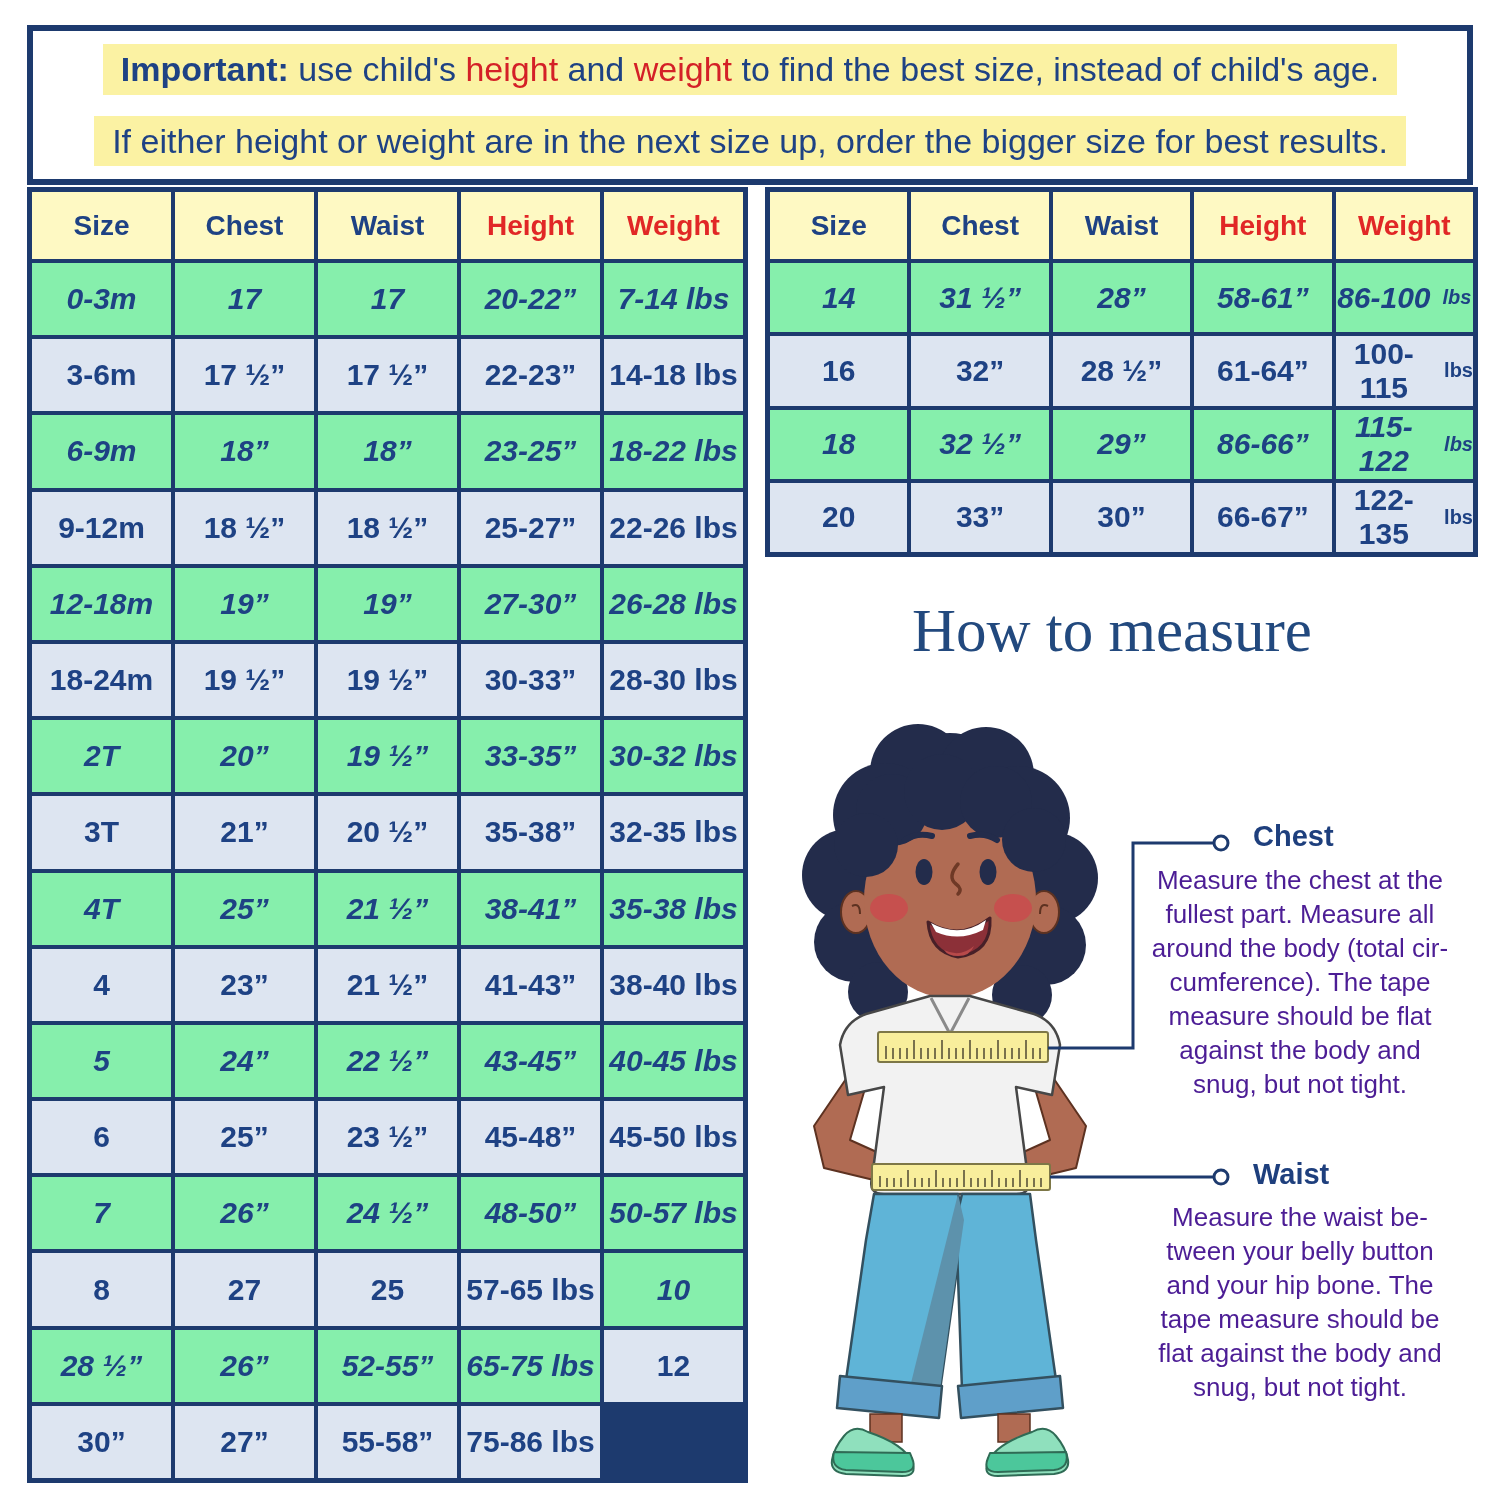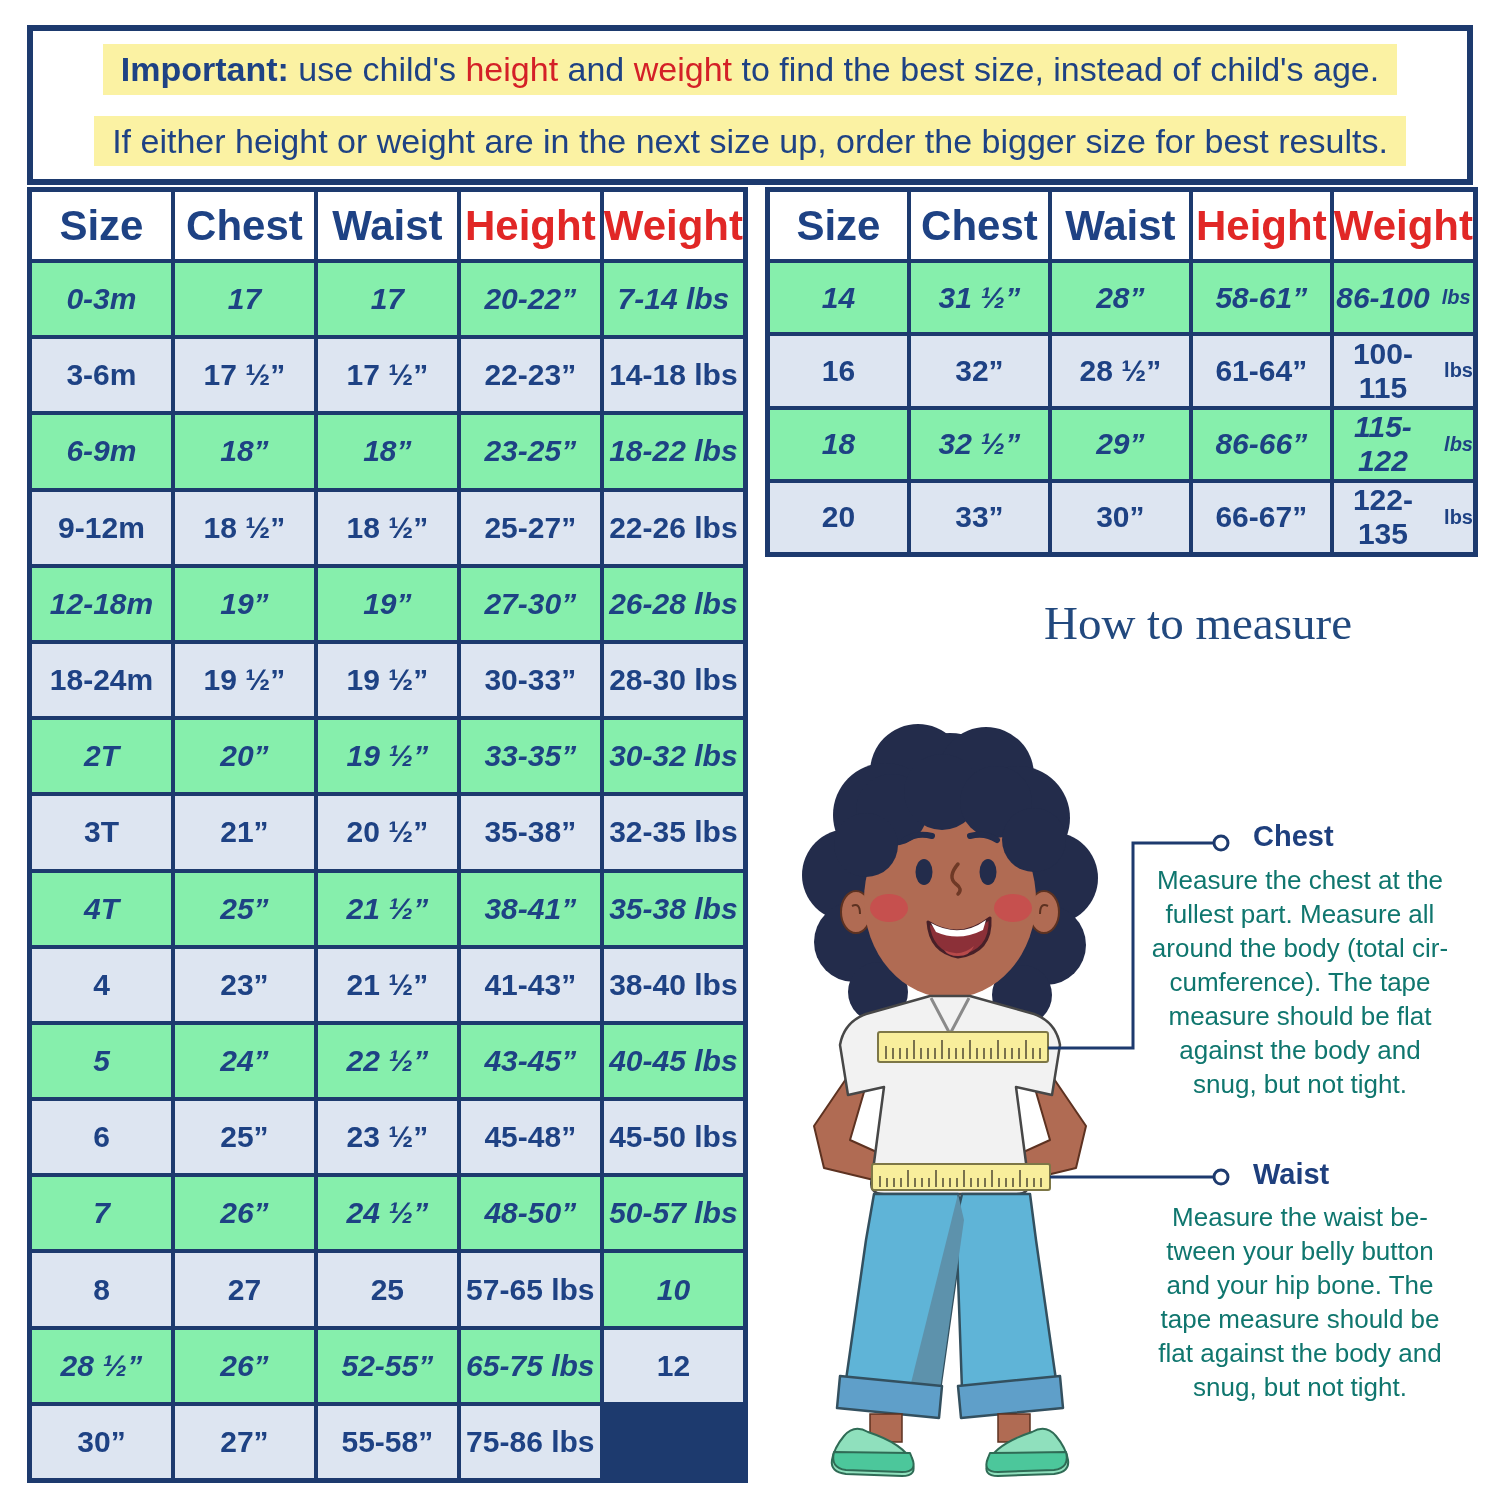--- a/index.html
+++ b/index.html
@@ -23,40 +23,40 @@
   .size-table {
     position:absolute; display:grid; grid-template-columns:repeat(5,1fr);
     background:#1d3a6e; border:5px solid #1d3a6e; gap:4px;
   }
   #table-left  { left:27px;  top:187px; width:721px; height:1296px; grid-template-rows:67px repeat(16,1fr); }
   #table-right { left:765px; top:187px; width:713px; height:370px;  grid-template-rows:67px repeat(4,1fr); }
   .cell {
     display:flex; align-items:center; justify-content:center;
     font-weight:bold; color:#1e4284; text-align:center;
   }
-  .th { background:#ffffff; font-size:42px; }
+  .th { background:#fef9c3; font-size:28px; }
   .th.red-col { color:#e12726; }
   .td { font-size:30px; }
   .row-light { background:#86efac;font-style:italic; }
   .row-dark  { background:#dde5f1; }
   .unit-small { font-size:20px; margin-left:12px; font-weight:bold; }
 
   
   .htm-title {
-    position:absolute; left:912px; top:596px; width:440px; text-align:right;
-    font-family:"Liberation Serif", serif; font-size:47px; color:#22497e;
+    position:absolute; left:912px; top:596px; width:440px; text-align:left;
+    font-family:"Liberation Serif", serif; font-size:61px; color:#22497e;
   }
   .callout-label {
     position:absolute; font-size:29px; font-weight:bold; color:#1e3f7d;
   }
   #chest-label { left:1253px; top:820px; }
   #waist-label { left:1253px; top:1158px; }
   .callout-text {
     position:absolute; width:324px; text-align:center; white-space:pre-line;
-    font-size:26px; line-height:34px; color:#0f766e;
+    font-size:26px; line-height:34px; color:#4c1d95;
   }
   #chest-text { left:1138px; top:863px; }
   #waist-text { left:1138px; top:1200px; }
 
   #illustration { position:absolute; left:790px; top:680px; width:450px; height:810px; }
 </style>
 </head>
 <body>
 
 <div id="canvas">

